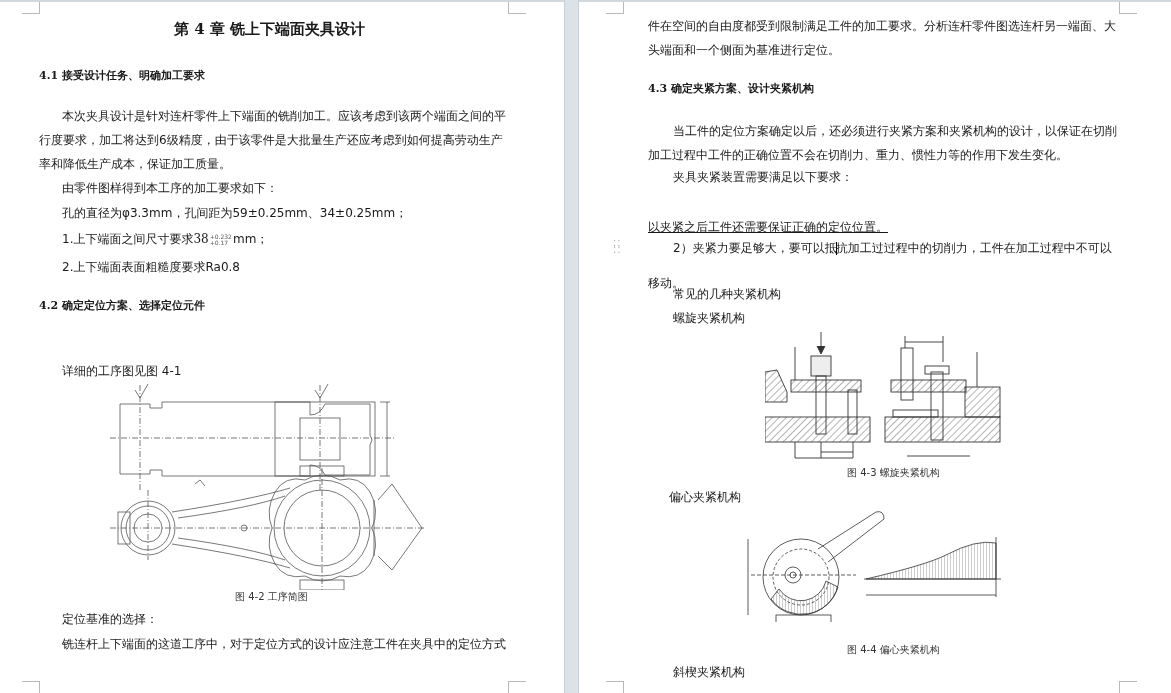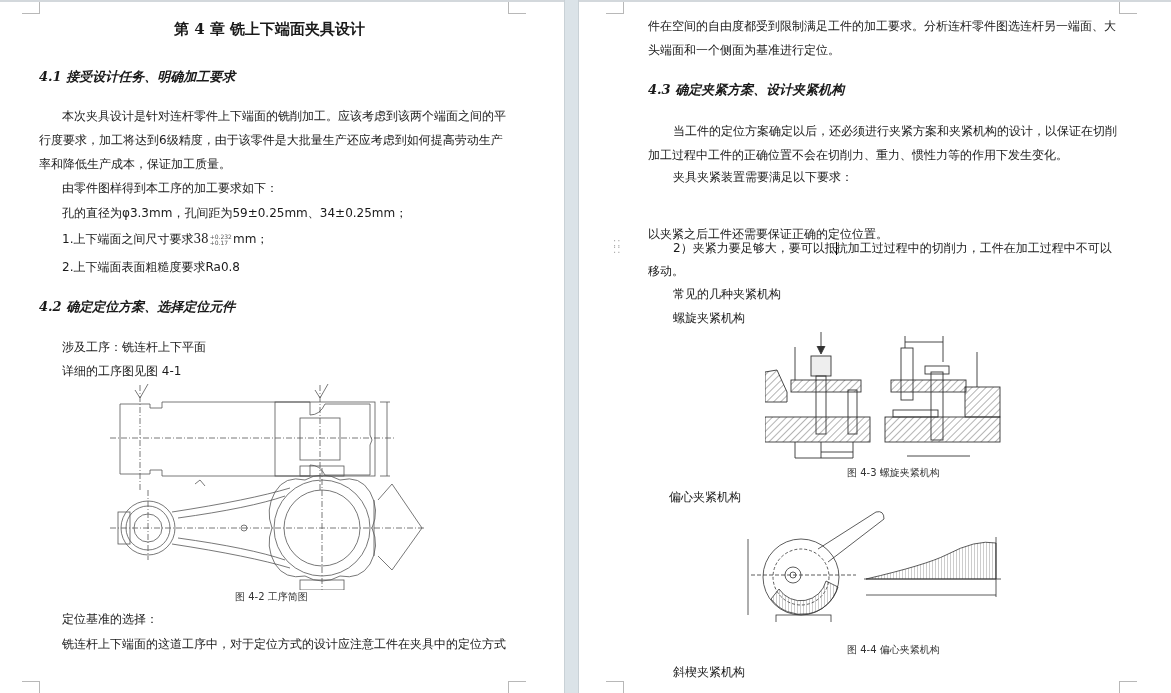--- a/index.html
+++ b/index.html
@@ -10,21 +10,21 @@
   .page { position: absolute; top: 2px; height: 691px; background: #fff; overflow: hidden; }
   .page.left { left: 0; width: 636px; border-radius: 25px; }
   .page.right { left: 579px; width: 592px; }
   .corner { position: absolute; width: 18px; height: 12px; border-color: #b8b8b8; border-style: solid; border-width: 0; }
   .c-tl { border-right-width: 1px; border-bottom-width: 1px; }
   .c-tr { border-left-width: 1px; border-bottom-width: 1px; }
   .c-bl { border-right-width: 1px; border-top-width: 1px; }
   .c-br { border-left-width: 1px; border-top-width: 1px; }
   .txt { position: absolute; font-size: 12px; line-height: 24px; white-space: nowrap; color: #1a1a1a; }
   .h1 { position: absolute; font-family: "DejaVu Serif", "Liberation Serif", serif; font-weight: bold; font-size: 15px; }
-  .h2 { position: absolute; font-family: "DejaVu Serif", "Liberation Serif", serif; font-weight: bold; font-size: 13px; font-style: italic; }
+  .h2 { position: absolute; font-family: "DejaVu Serif", "Liberation Serif", serif; font-weight: bold; font-size: 11px; }
   .cap { position: absolute; font-size: 10px; color: #333; white-space: nowrap; }
   .tol { display: inline-block; vertical-align: middle; font-size: 6px; line-height: 6px; color: #555; margin: 0 1px; }
   .tol span { display: block; }
   .serif { font-family: "DejaVu Serif", "Liberation Serif", serif; }
   .fig { position: absolute; }
   .drag { position: absolute; color: #aaa; font-size: 10px; line-height: 5px; letter-spacing: 1px; }
   .caret { display: inline-block; width: 1px; height: 13px; background: #000; vertical-align: middle; margin: 0 -1px; }
 </style>
 </head>
 <body>
@@ -44,21 +44,20 @@
   <div class="txt" style="left:39px;top:126px;">行度要求，加工将达到6级精度，由于该零件是大批量生产还应考虑到如何提高劳动生产</div>
   <div class="txt" style="left:39px;top:150px;">率和降低生产成本，保证加工质量。</div>
   <div class="txt" style="left:62px;top:174px;">由零件图样得到本工序的加工要求如下：</div>
   <div class="txt" style="left:62px;top:199px;">孔的直径为φ3.3mm，孔间距为59±0.25mm、34±0.25mm；</div>
   <div class="txt" style="left:62px;top:225px;">
     <span>1.上下端面之间尺寸要求</span><span class="serif">38</span><span class="tol"><span>+0.232</span><span>+0.17</span></span><span>mm；</span>
   </div>
   <div class="txt" style="left:62px;top:253px;">2.上下端面表面粗糙度要求Ra0.8</div>
 
   <div class="h2" style="left:39px;top:296px;">4.2 确定定位方案、选择定位元件</div>
-  <div class="txt" style="left:62px;top:333px;">涉及工序：铣连杆上下平面</div>
   <div class="txt" style="left:62px;top:357px;text-align:right;">详细的工序图见图 4-1</div>
 
   <svg class="fig" style="left:110px;top:378px;" width="320" height="210" viewBox="0 0 320 210" fill="none" stroke="#555" stroke-width="0.8">
 
     <path d="M10 24 H40 V28 H52 V22 H200 V35 Q210 35 215 24 H260 V55 L262 60 L260 65 V95 H215 Q210 85 200 85 V96 H52 V90 H40 V94 H10 Z"></path>
     <rect x="165" y="22" width="100" height="74"></rect>
     <rect x="190" y="38" width="40" height="42"></rect>
     <line x1="0" y1="58" x2="285" y2="58" stroke-dasharray="6 2 1 2"></line>
     <line x1="30" y1="5" x2="30" y2="110" stroke-dasharray="6 2 1 2"></line>
     <line x1="210" y1="5" x2="210" y2="110" stroke-dasharray="6 2 1 2"></line>
@@ -104,26 +103,26 @@
   <div class="corner c-br" style="left:540px;top:679px;"></div>
 
   <div class="txt" style="left:69px;top:36px;">头端面和一个侧面为基准进行定位。</div>
   <div class="txt" style="left:69px;top:12px;">件在空间的自由度都受到限制满足工件的加工要求。分析连杆零件图选连杆另一端面、大</div>
 
   <div class="h2" style="left:69px;top:79px;">4.3 确定夹紧方案、设计夹紧机构</div>
 
   <div class="txt" style="left:94px;top:117px;">当工件的定位方案确定以后，还必须进行夹紧方案和夹紧机构的设计，以保证在切削</div>
   <div class="txt" style="left:69px;top:141px;">加工过程中工件的正确位置不会在切削力、重力、惯性力等的作用下发生变化。</div>
   <div class="txt" style="left:94px;top:163px;">夹具夹紧装置需要满足以下要求：</div>
-  <div class="txt" style="left:69px;top:220px;">以夹紧之后工件还需要保证正确的定位位置。</div>
+  <div class="txt" style="left:69px;top:213px;text-decoration:underline;">以夹紧之后工件还需要保证正确的定位位置。</div>
   <div class="drag" style="left:34px;top:240px;">⁚⁚<br>⁚⁚</div>
   <div class="txt" style="left:94px;top:234px;">
     <span>2）夹紧力要足够大，要可以抵</span><span class="caret"></span><span>抗加工过过程中的切削力，工件在加工过程中不可以</span>
   </div>
-  <div class="txt" style="left:69px;top:257px;">移动。</div>
+  <div class="txt" style="left:69px;top:269px;">移动。</div>
   <div class="txt" style="left:94px;top:280px;">常见的几种夹紧机构</div>
   <div class="txt" style="left:94px;top:304px;">螺旋夹紧机构</div>
 
   <svg class="fig" style="left:186px;top:330px;" width="240" height="130" viewBox="0 0 240 130" fill="none" stroke="#333" stroke-width="0.9">
     <defs>
       <pattern id="hatch" width="5" height="5" patternUnits="userSpaceOnUse" patternTransform="rotate(45)">
         <line x1="0" y1="0" x2="0" y2="5" stroke="#444" stroke-width="0.8"></line>
       </pattern>
     </defs>
     <rect x="0" y="85" width="105" height="25" fill="url(#hatch)"></rect>

